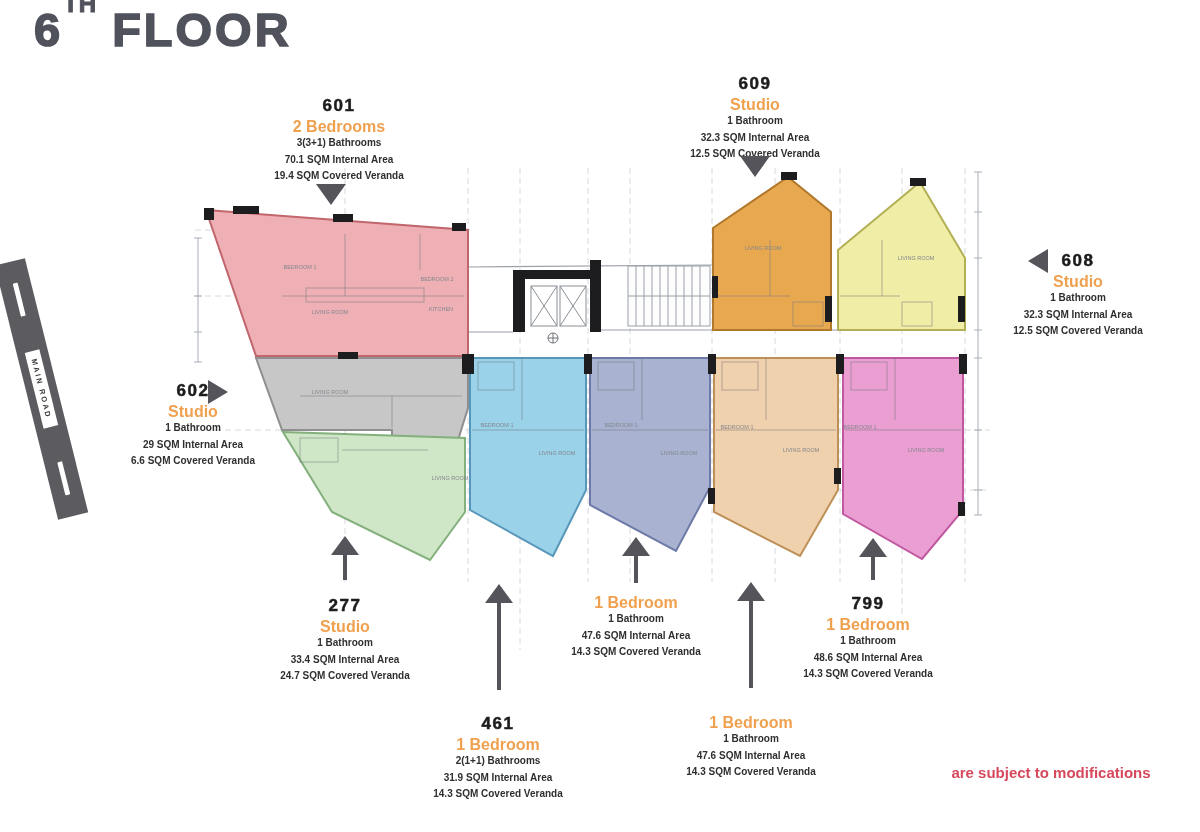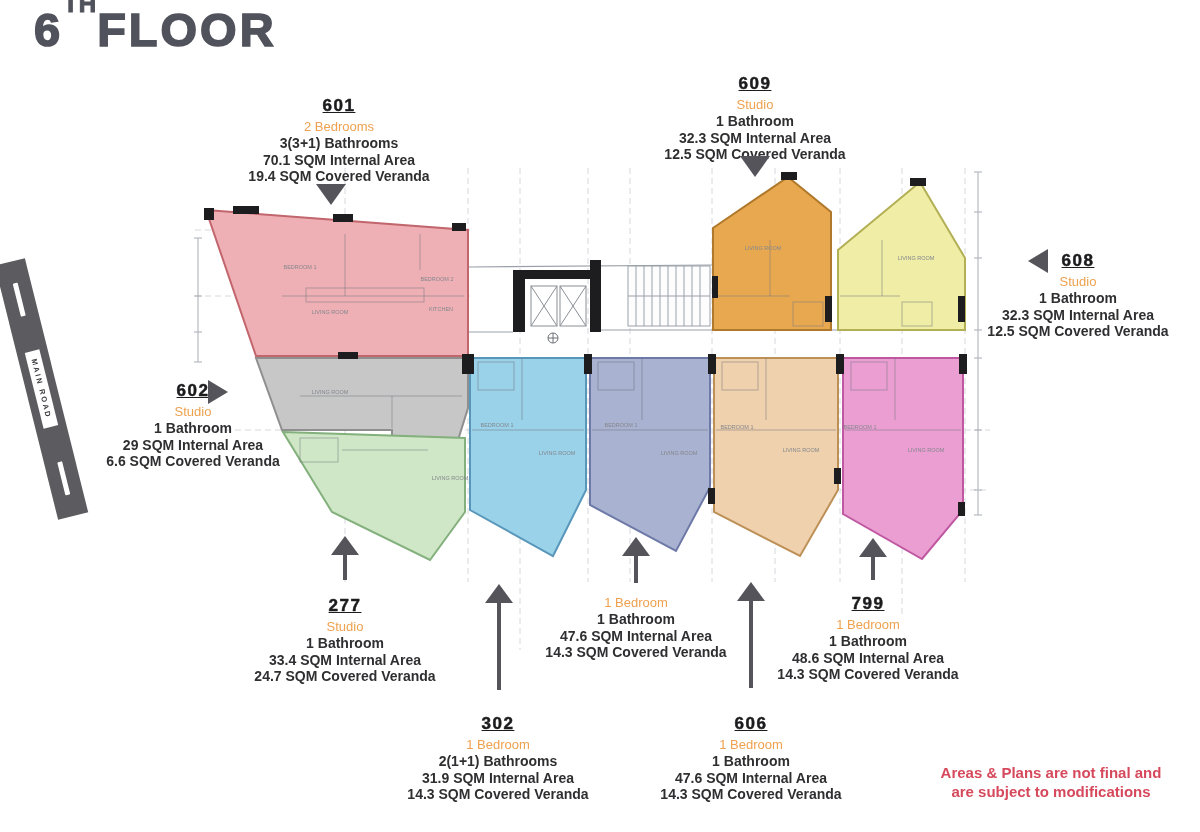--- a/index.html
+++ b/index.html
@@ -3,27 +3,27 @@
 <meta charset="utf-8">
 <style>
   html,body{margin:0;padding:0;background:#fff;}
   .stage{position:relative;width:1200px;height:832px;background:#ffffff;overflow:hidden;
          font-family:"Liberation Sans",sans-serif;}
   .plan{position:absolute;left:0;top:0;width:1200px;height:832px;}
 
   .title{position:absolute;left:34px;top:2px;font-weight:800;color:#50525c;font-size:47px;
          letter-spacing:3px;-webkit-text-stroke:1.6px #50525c;}
   .title sup{font-size:24px;position:relative;top:-17px;letter-spacing:1px;-webkit-text-stroke:1px #50525c;}
-  .title .tw{}
+  .title .tw{margin-left:15px;}
 
   .ulabel{position:absolute;text-align:center;}
-  .unum{font-size:17px;font-weight:800;letter-spacing:1.5px;color:#1c1c1e;margin-bottom:2px;text-decoration:underline;
+  .unum{font-size:17px;font-weight:800;letter-spacing:1.5px;color:#1c1c1e;margin-bottom:2px;
         -webkit-text-stroke:.5px #1c1c1e;}
-  .utype{font-size:13px;font-weight:400;color:var(--accent-orange,#efa14f);line-height:17px;}
-  .udetail{font-size:14px;font-weight:700;color:var(--text-dark,#2f2f31);line-height:16.5px;}
+  .utype{font-size:16px;font-weight:700;color:var(--accent-orange,#efa14f);line-height:17px;}
+  .udetail{font-size:10px;font-weight:700;color:var(--text-dark,#2f2f31);line-height:16.5px;}
 
   .tri{position:absolute;width:0;height:0;}
   .tri-down{border-left:15px solid transparent;border-right:15px solid transparent;
             border-top:21px solid var(--arrow,#54545a);}
   .tri-left{border-top:12px solid transparent;border-bottom:12px solid transparent;
             border-right:20px solid var(--arrow,#54545a);}
   .tri-right{border-top:12px solid transparent;border-bottom:12px solid transparent;
              border-left:20px solid var(--arrow,#54545a);}
   .uparrow{position:absolute;width:30px;display:flex;flex-direction:column;align-items:center;}
   .uparrow .head{width:0;height:0;border-left:14px solid transparent;border-right:14px solid transparent;
@@ -216,21 +216,21 @@
     <div class="udetail">1 Bathroom</div>
     <div class="udetail">33.4 SQM Internal Area</div>
     <div class="udetail">24.7 SQM Covered Veranda</div>
   </div>
   <div class="uparrow" style="left:330px;top:536px;height:44px">
       <i class="head"></i>
       <i class="stem"></i>
     </div>
 
   <div class="ulabel" style="left:398px;top:714px;width:200px">
-    <div class="unum">302</div>
+    <div class="unum">461</div>
     <div class="utype">1 Bedroom</div>
     <div class="udetail">2(1+1) Bathrooms</div>
     <div class="udetail">31.9 SQM Internal Area</div>
     <div class="udetail">14.3 SQM Covered Veranda</div>
   </div>
   <div class="uparrow" style="left:484px;top:584px;height:106px">
       <i class="head"></i>
       <i class="stem"></i>
     </div>
 
@@ -239,21 +239,20 @@
     <div class="udetail">1 Bathroom</div>
     <div class="udetail">47.6 SQM Internal Area</div>
     <div class="udetail">14.3 SQM Covered Veranda</div>
   </div>
   <div class="uparrow" style="left:621px;top:537px;height:46px">
       <i class="head"></i>
       <i class="stem"></i>
     </div>
 
   <div class="ulabel" style="left:651px;top:714px;width:200px">
-    <div class="unum">606</div>
     <div class="utype">1 Bedroom</div>
     <div class="udetail">1 Bathroom</div>
     <div class="udetail">47.6 SQM Internal Area</div>
     <div class="udetail">14.3 SQM Covered Veranda</div>
   </div>
   <div class="uparrow" style="left:736px;top:582px;height:106px">
       <i class="head"></i>
       <i class="stem"></i>
     </div>
 
@@ -281,17 +280,16 @@
   <div class="ulabel" style="left:655px;top:74px;width:200px">
     <div class="unum">609</div>
     <div class="utype">Studio</div>
     <div class="udetail">1 Bathroom</div>
     <div class="udetail">32.3 SQM Internal Area</div>
     <div class="udetail">12.5 SQM Covered Veranda</div>
   </div>
   <div class="tri tri-down" style="left:740px;top:156px"></div>
 
   <div class="disclaimer">
-    <div>Areas &amp; Plans are not final and</div>
     <div>are subject to modifications</div>
   </div>
 
 </div>
 
 </body></html>

